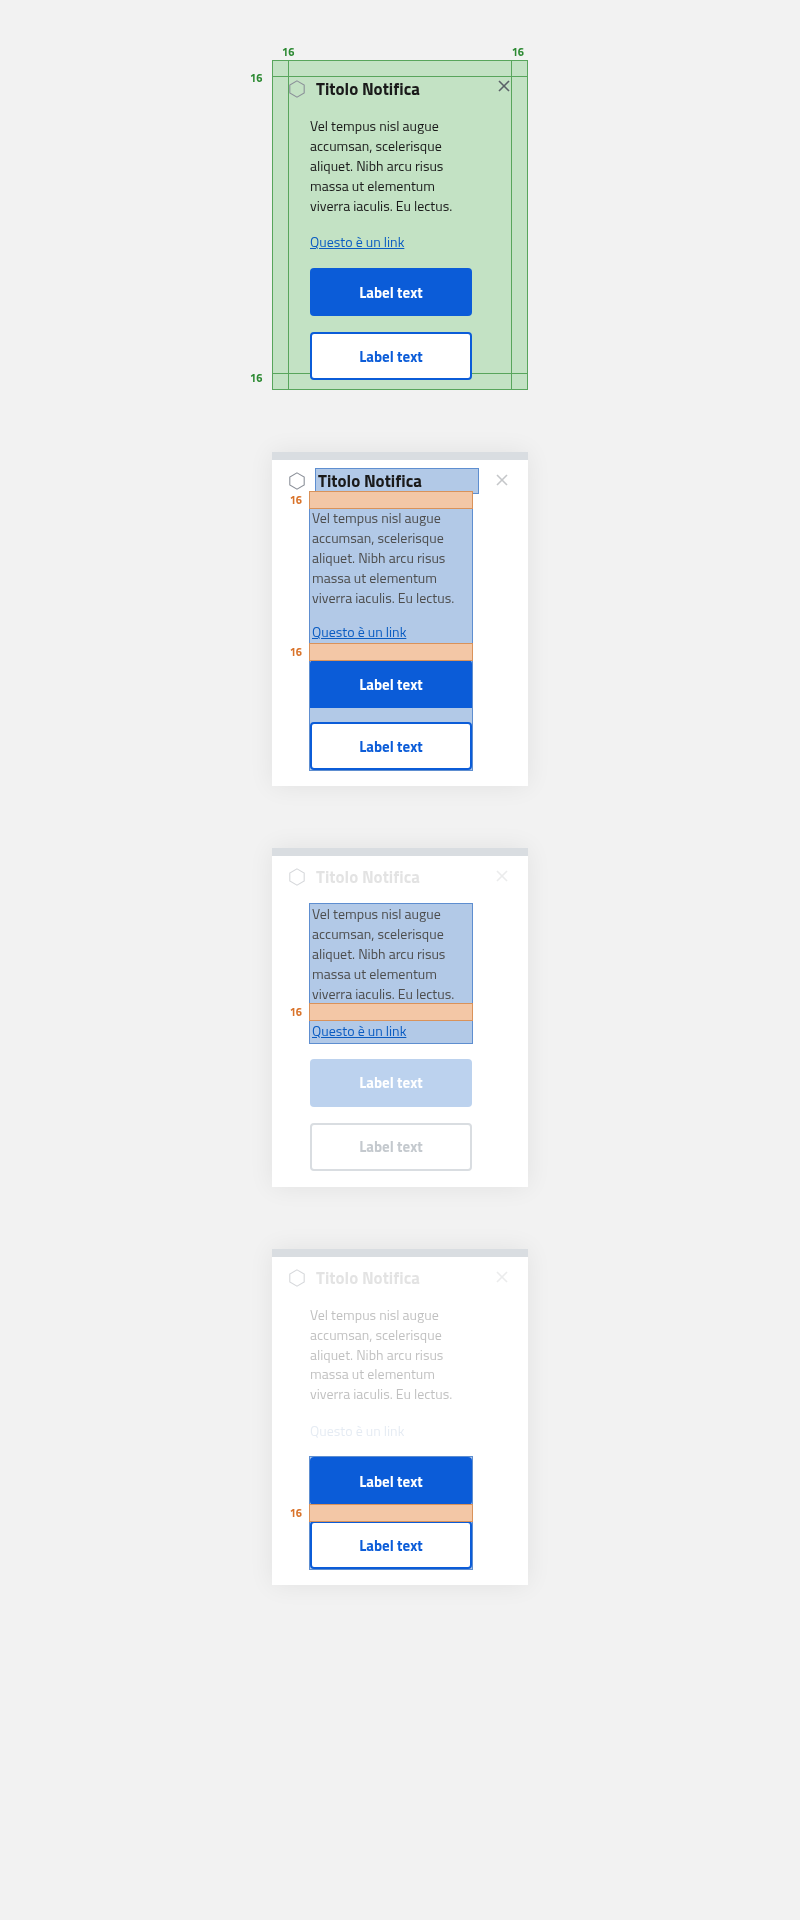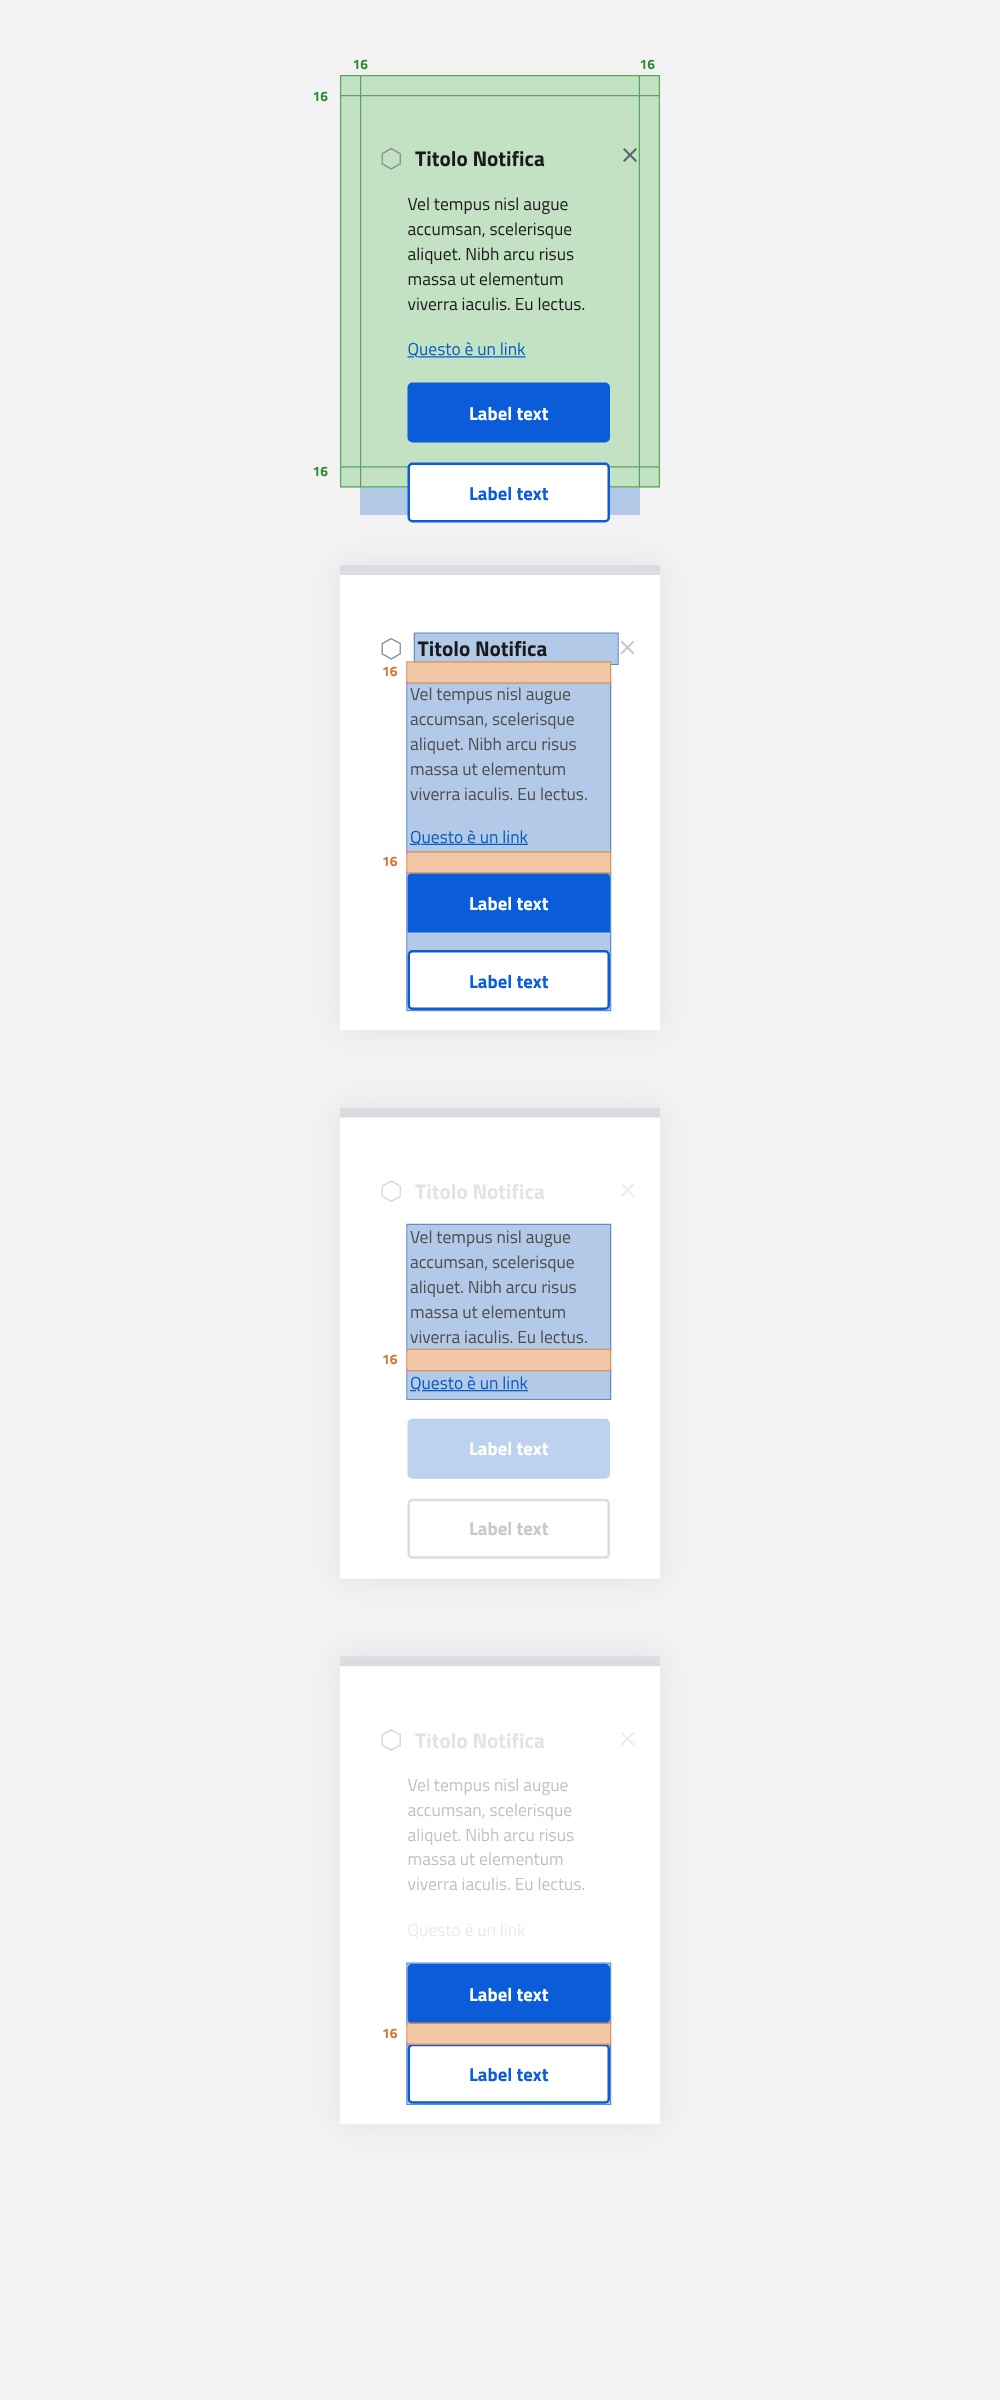--- a/index.html
+++ b/index.html
@@ -74,21 +74,21 @@
 
   
   .col{width:162px;}
 
   
   .body-wrap{padding-left:22px;} 
   .slot .body-wrap{padding-left:22px;}
   .slot.green .body-wrap{padding-left:22px;}
 
   
-  .card-inner{padding-left:16px;margin-top:38px;}
+  .card-inner{padding-left:0;}
   .row-title{height:22px;}
   .slot .desc{max-width:162px;}
 
   
   .card2 .close svg{opacity:.35;}
   .card2 .title-hl{display:inline-block;padding:0;}
   .card2 .title-hl,.card2 .col-hl{background:var(--hl-blue);outline:1px solid #5e8ed0;}
 
   
   .stack{display:flex;flex-direction:column;}

